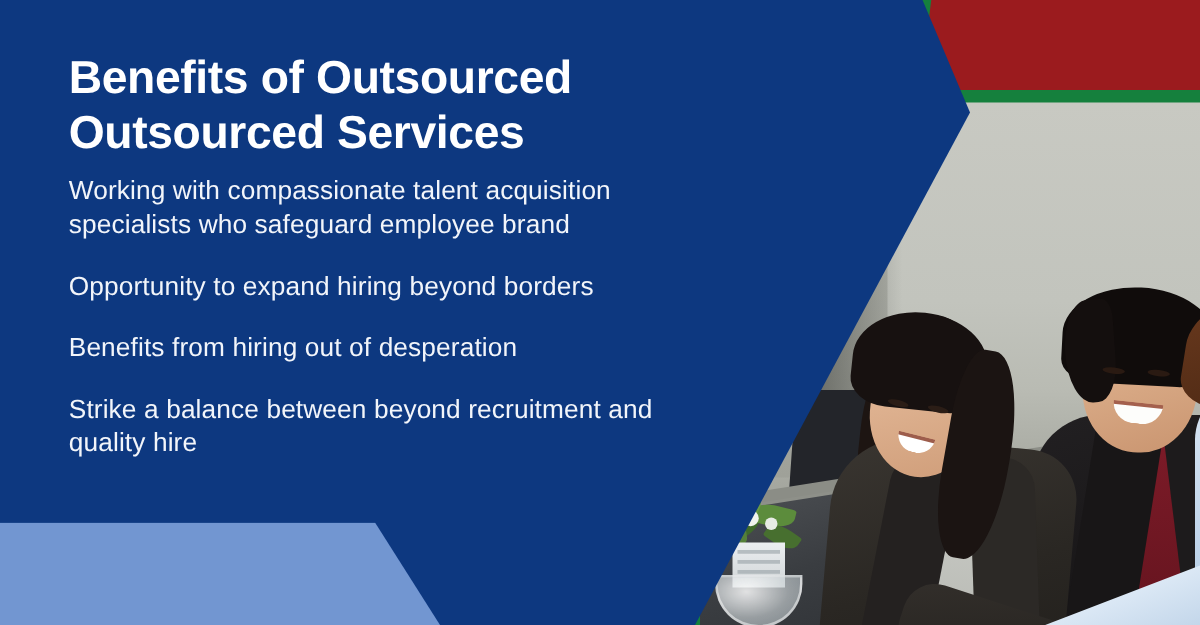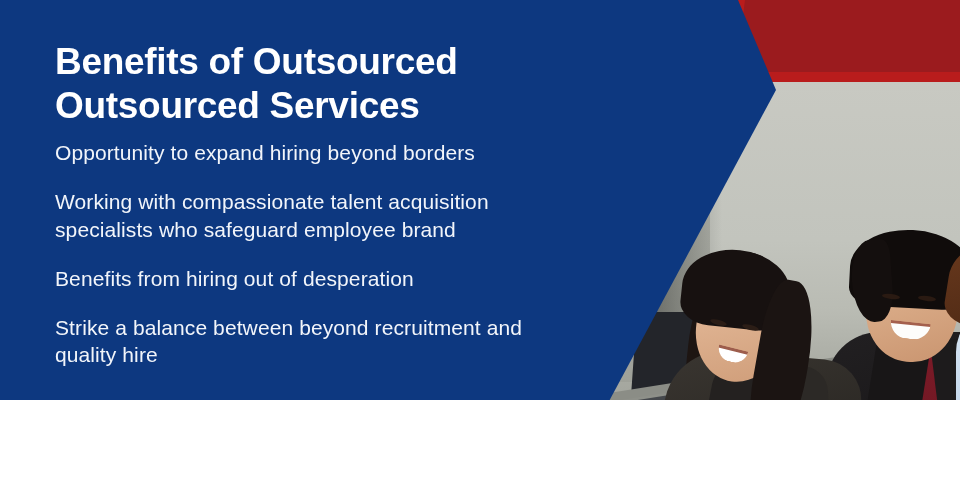--- a/index.html
+++ b/index.html
@@ -2,21 +2,21 @@
 <html><head>
 <meta charset="utf-8">
 <style>
   * { margin:0; padding:0; box-sizing:border-box; }
   html,body { width:960px; height:500px; overflow:hidden; }
   body {
     font-family:"Liberation Sans", sans-serif;
     background:#ffffff;
     position:relative;
   }
-  #stage { position:absolute; inset:0; width:960px; height:400px; overflow:hidden; background:#b91c1c; }
+  #stage { position:absolute; inset:0; width:960px; height:500px; overflow:hidden; background:#15803d; }
 
   
   .photo {
     position:absolute; left:560px; top:82px; width:400px; height:418px;
     overflow:hidden;
     background:linear-gradient(180deg,#c8c9c2 0%,#c2c4bd 38%,#b9bbb3 55%,#a8aaa2 70%,#8e9089 100%);
   }
   .ph { position:absolute; }
   
   .wall-left { left:0; top:0; width:150px; height:300px; background:linear-gradient(180deg,#b7b9b2,#9fa199); }
@@ -178,21 +178,21 @@
   <div class="red-block"></div>
 
   <div class="blue-panel"></div>
 
   <h1 class="headline">
     <span>Benefits of Outsourced</span><br>
     <span>Outsourced Services</span>
   </h1>
 
   <div class="bullets">
+    <p class="bullet">Working with compassionate talent acquisition specialists who safeguard employee brand</p>
     <p class="bullet">Opportunity to expand hiring beyond borders</p>
-    <p class="bullet">Working with compassionate talent acquisition specialists who safeguard employee brand</p>
     <p class="bullet">Benefits from hiring out of desperation</p>
     <p class="bullet">Strike a balance between beyond recruitment and quality hire</p>
   </div>
 
   <div class="logo-banner"></div>
 
 </div>
 
 </body></html>

